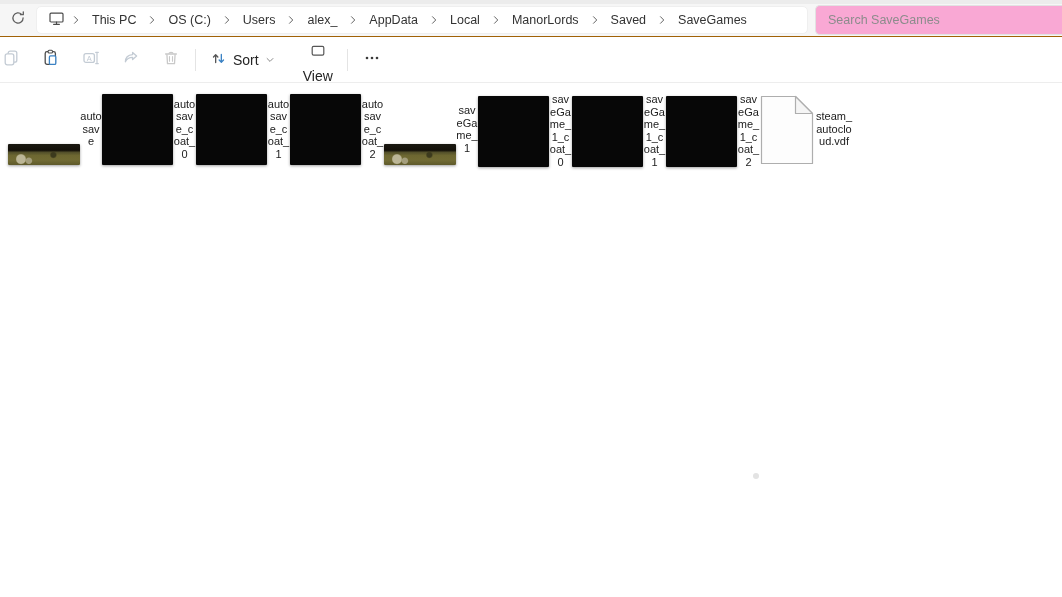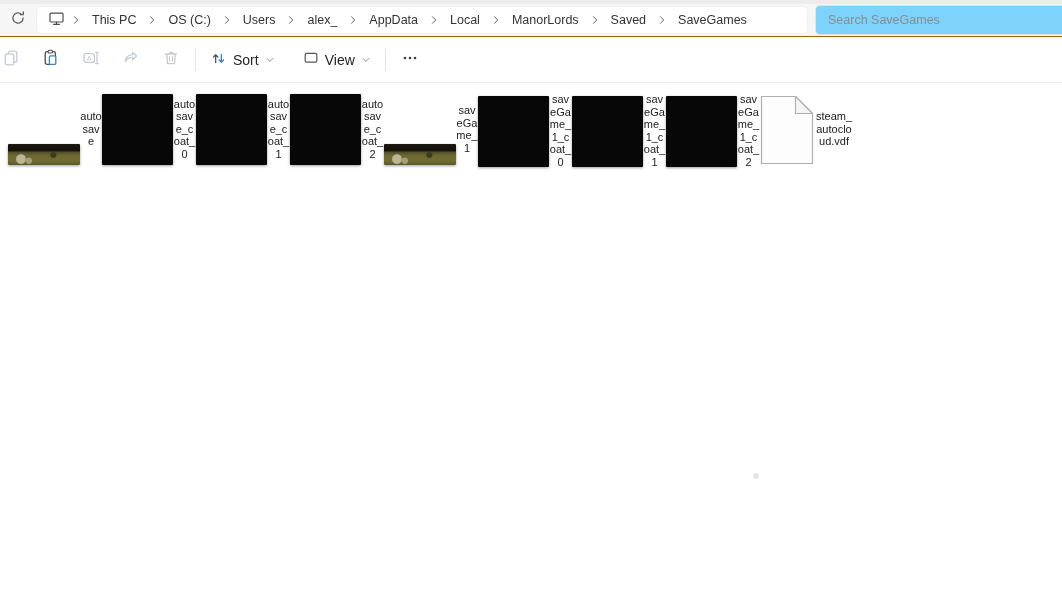--- a/index.html
+++ b/index.html
@@ -46,21 +46,21 @@
     border-radius: 4px; white-space: nowrap; cursor: pointer;
   }
   .crumb-sep {
     display: flex; align-items: center; justify-content: center;
     width: 14px; height: 24px; flex: none;
   }
   .search-box {
     margin-left: 7px;
     flex: 1;
     height: 30px;
-    background: #7dd3fc;
+    background: #f9a8d4;
     border: 1px solid #e2e2e2;
     border-radius: 5px 0 0 5px;
     border-right: none;
     font-family: "Liberation Sans", sans-serif;
     font-size: 12.5px;
     color: #444444;
     padding: 0 0 0 12px;
     outline: none;
   }
   .search-box::placeholder { color: #8c8c8c; }
@@ -82,21 +82,21 @@
   .tb-divider {
     width: 1px; height: 22px; background: #e4e4e4;
     margin: 0 4px; flex: none;
   }
   .tb-text-btn {
     display: flex; align-items: center; gap: 6px;
     height: 34px; padding: 0 10px;
     border-radius: 4px; cursor: pointer;
     font-size: 14px; color: #242424; white-space: nowrap;
   }
-  .tb-text-btn + .tb-text-btn { margin-left: 8px; }
+  .tb-text-btn + .tb-text-btn { margin-left: 8px; flex-direction: column; }
 
   
   .content {
     position: relative;
     padding: 3px 0 0 8px;
     display: flex;
     flex-wrap: wrap;
     align-items: flex-start;
   }
   .file-item {

